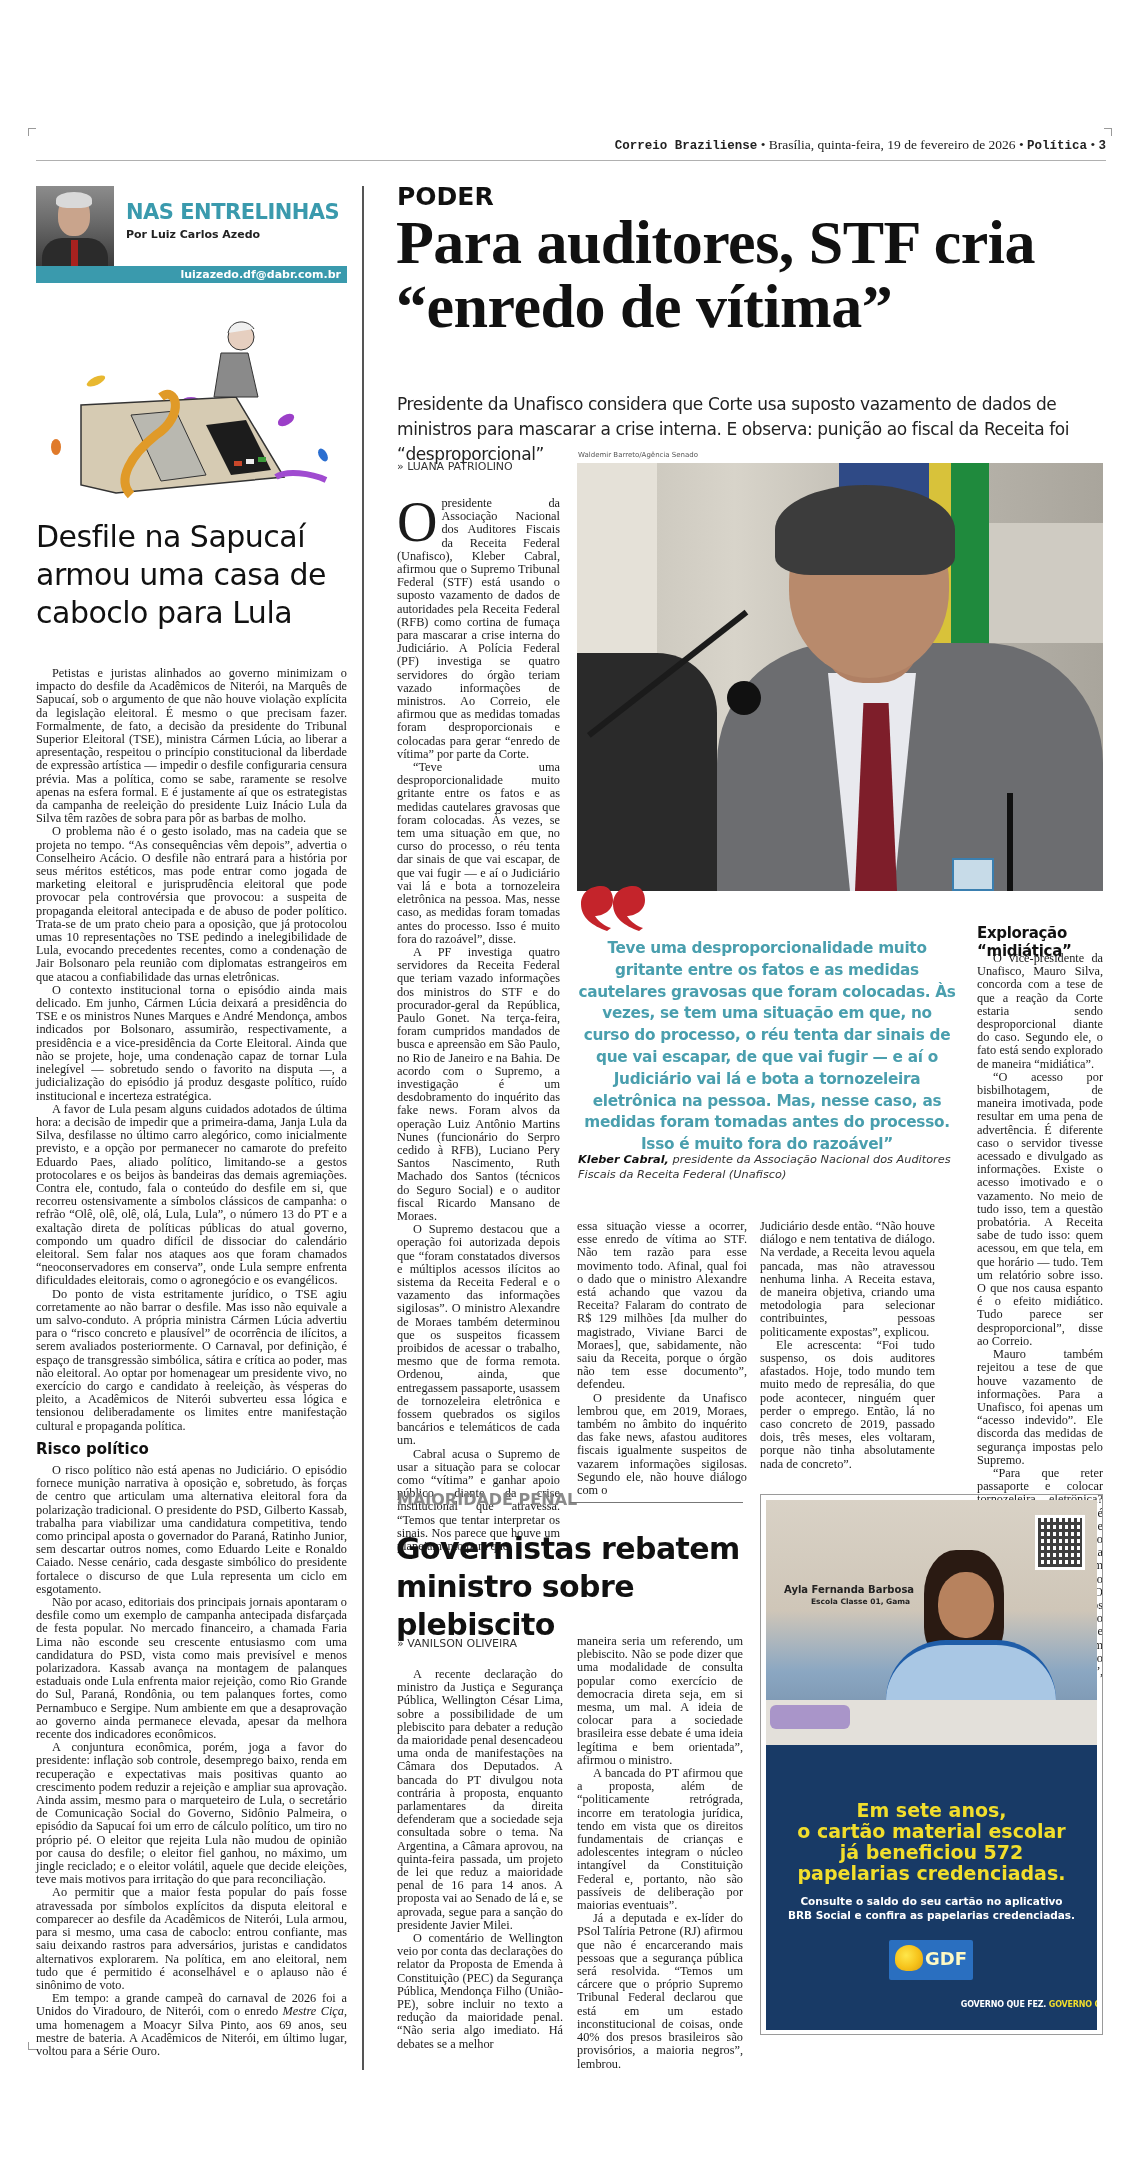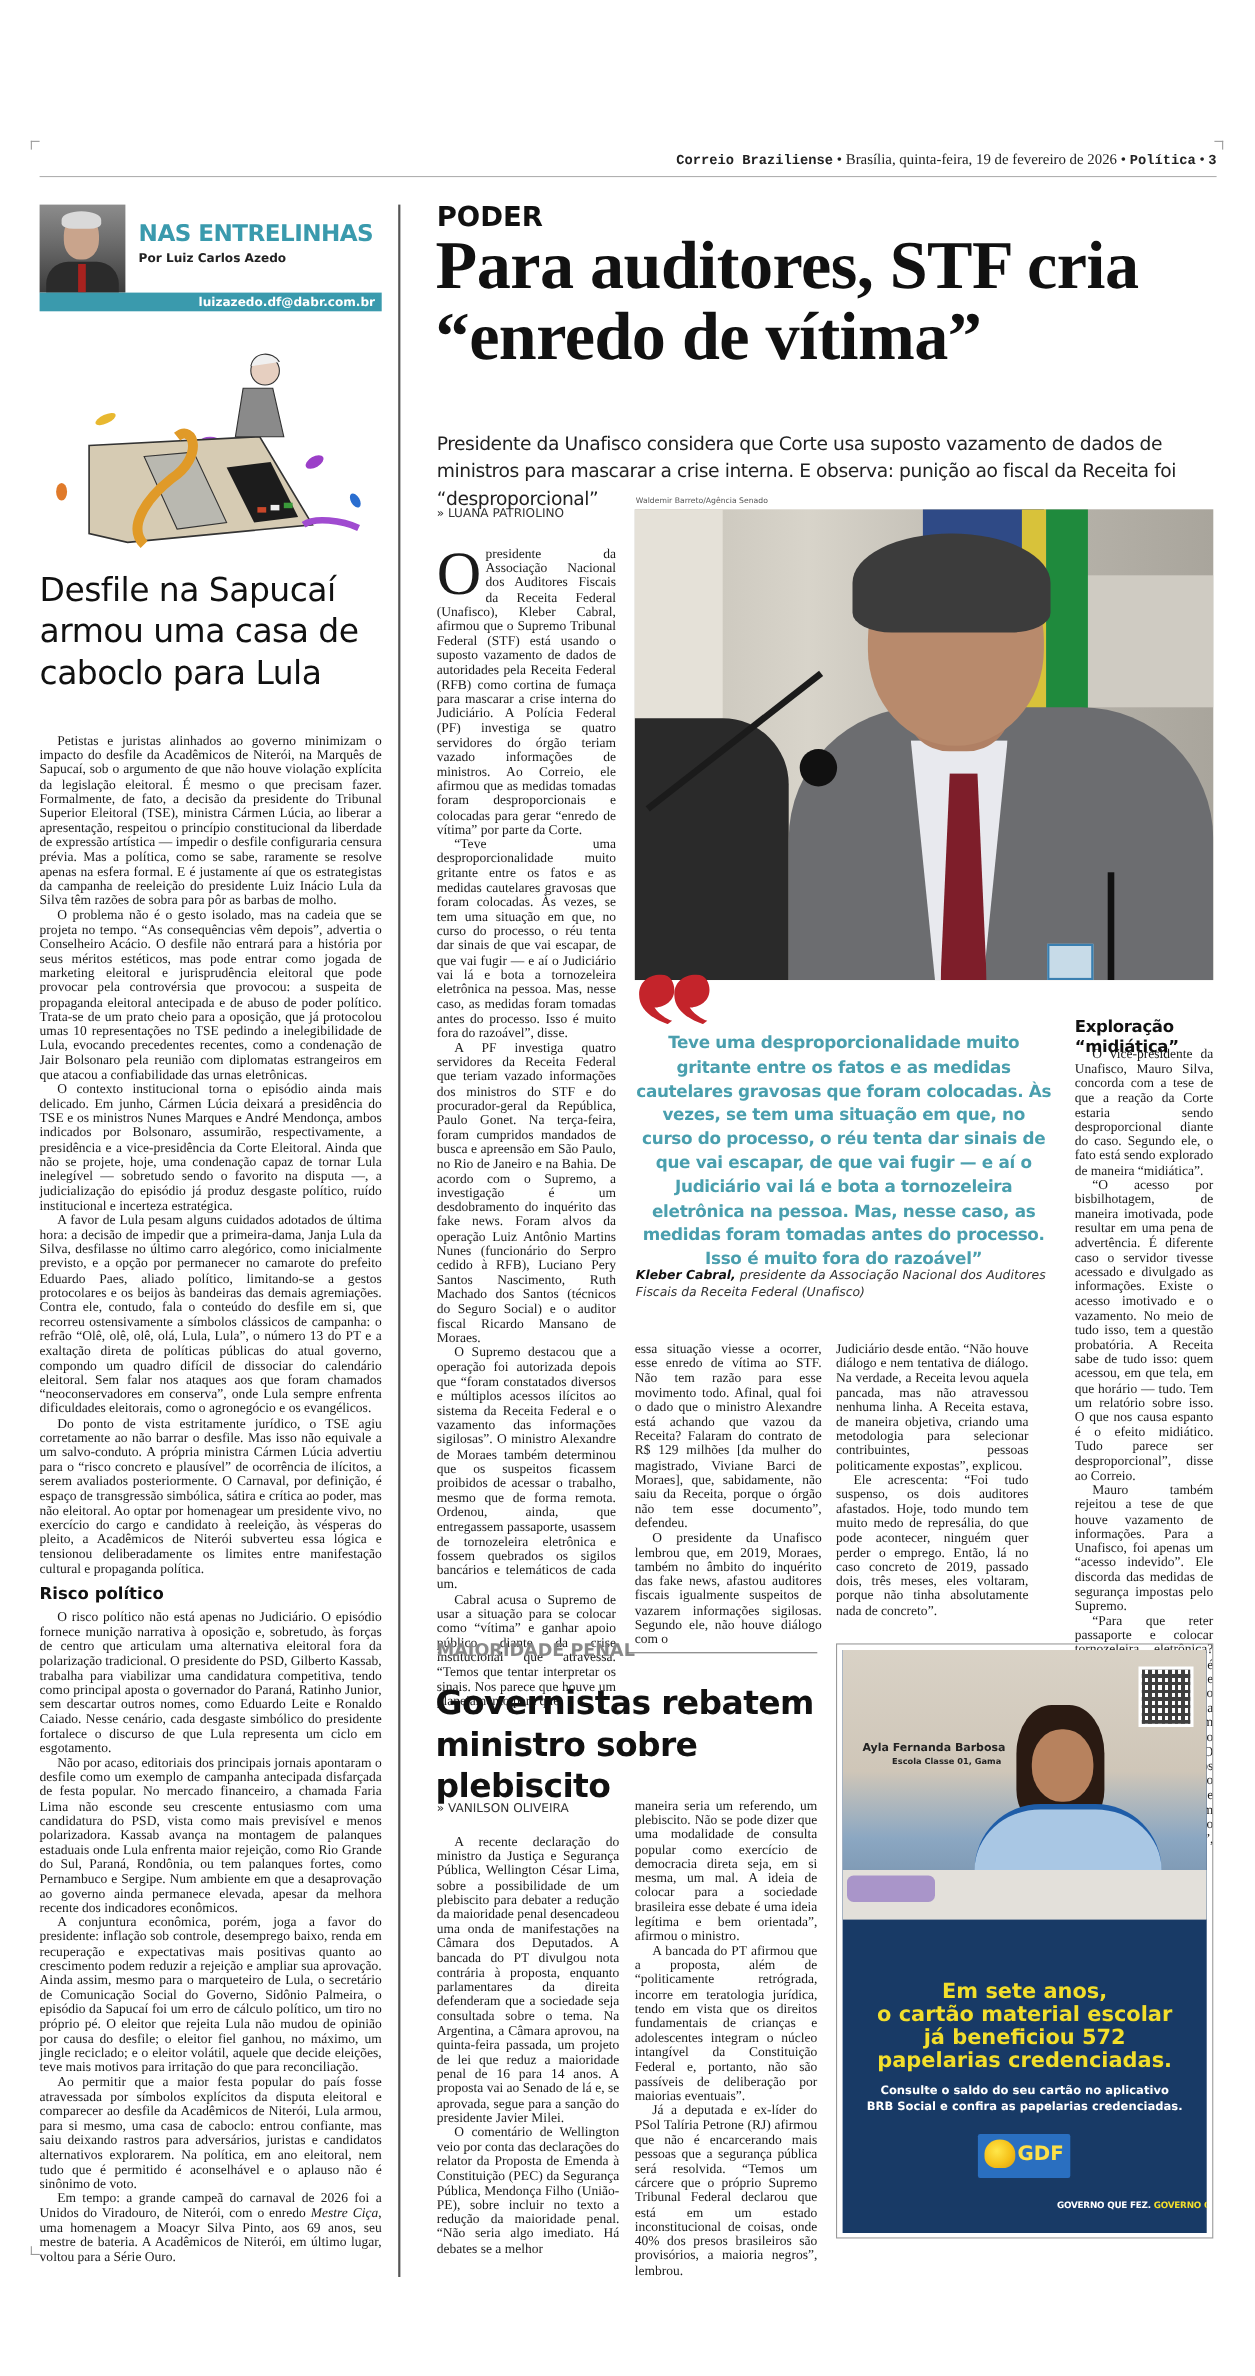--- a/index.html
+++ b/index.html
@@ -97,21 +97,21 @@
       repeating-linear-gradient(90deg,#000 0 3px,transparent 3px 6px),
       repeating-linear-gradient(0deg,#000 0 3px,transparent 3px 7px);
       opacity: .75; }
   .ad-name { position: absolute; left: 18px; top: 84px; font-family: "DejaVu Sans", sans-serif; font-weight: bold; font-size: 10px; color: #222; }
   .ad-school { position: absolute; left: 45px; top: 97px; font-family: "DejaVu Sans", sans-serif; font-weight: bold; font-size: 7.5px; color: #222; }
   .ad-word { position: absolute; left: -2px; top: 228px; width: 340px; font-family: "DejaVu Sans", sans-serif; font-weight: bold; font-size: 60px; line-height: 60px; color: #c4c8d4; letter-spacing: -3px; opacity: .95; }
   .ad-head { position: absolute; left: 0; top: 300px; width: 331px; text-align: center; font-family: "DejaVu Sans", sans-serif; font-weight: bold; font-size: 19px; line-height: 21px; color: #f2de2c; }
   .ad-small { position: absolute; left: 0; top: 394px; width: 331px; text-align: center; font-family: "DejaVu Sans", sans-serif; font-weight: bold; font-size: 10.5px; line-height: 14px; color: #fff; }
   .ad-logo { position: absolute; left: 123px; top: 440px; width: 84px; height: 40px; background: #2a6fc0; border-radius: 2px; }
   .ad-logo-tree { position: absolute; left: 6px; top: 5px; width: 28px; height: 26px; border-radius: 50% 50% 40% 40%; background: radial-gradient(circle at 40% 40%,#ffe74a 0%,#f6c21a 55%,#d89b12 100%); }
-  .ad-logo-text { position: absolute; left: 36px; top: 8px; font-family: "DejaVu Sans", sans-serif; font-weight: bold; font-size: 18px; color: #fde047; }
+  .ad-logo-text { position: absolute; left: 36px; top: 8px; font-family: "DejaVu Sans", sans-serif; font-weight: bold; font-size: 18px; color: #fef9c3; }
   .ad-slogan { position: absolute; left: 0; top: 500px; width: 331px; text-align: right; font-family: "DejaVu Sans", sans-serif; font-weight: bold; font-size: 8px; color: #fff; letter-spacing: -0.2px; margin-left: 37px; }
   .ad-slogan span.hl { color: #f2de2c; }
 </style>
 </head>
 <body>
 
 <div class="crop" style="left:28px;top:128px;border-left-width:1px;border-top-width:1px;"></div>
 <div class="crop" style="left:1104px;top:128px;border-right-width:1px;border-top-width:1px;"></div>
 <div class="crop" style="left:28px;top:2042px;border-left-width:1px;border-bottom-width:1px;"></div>
 

